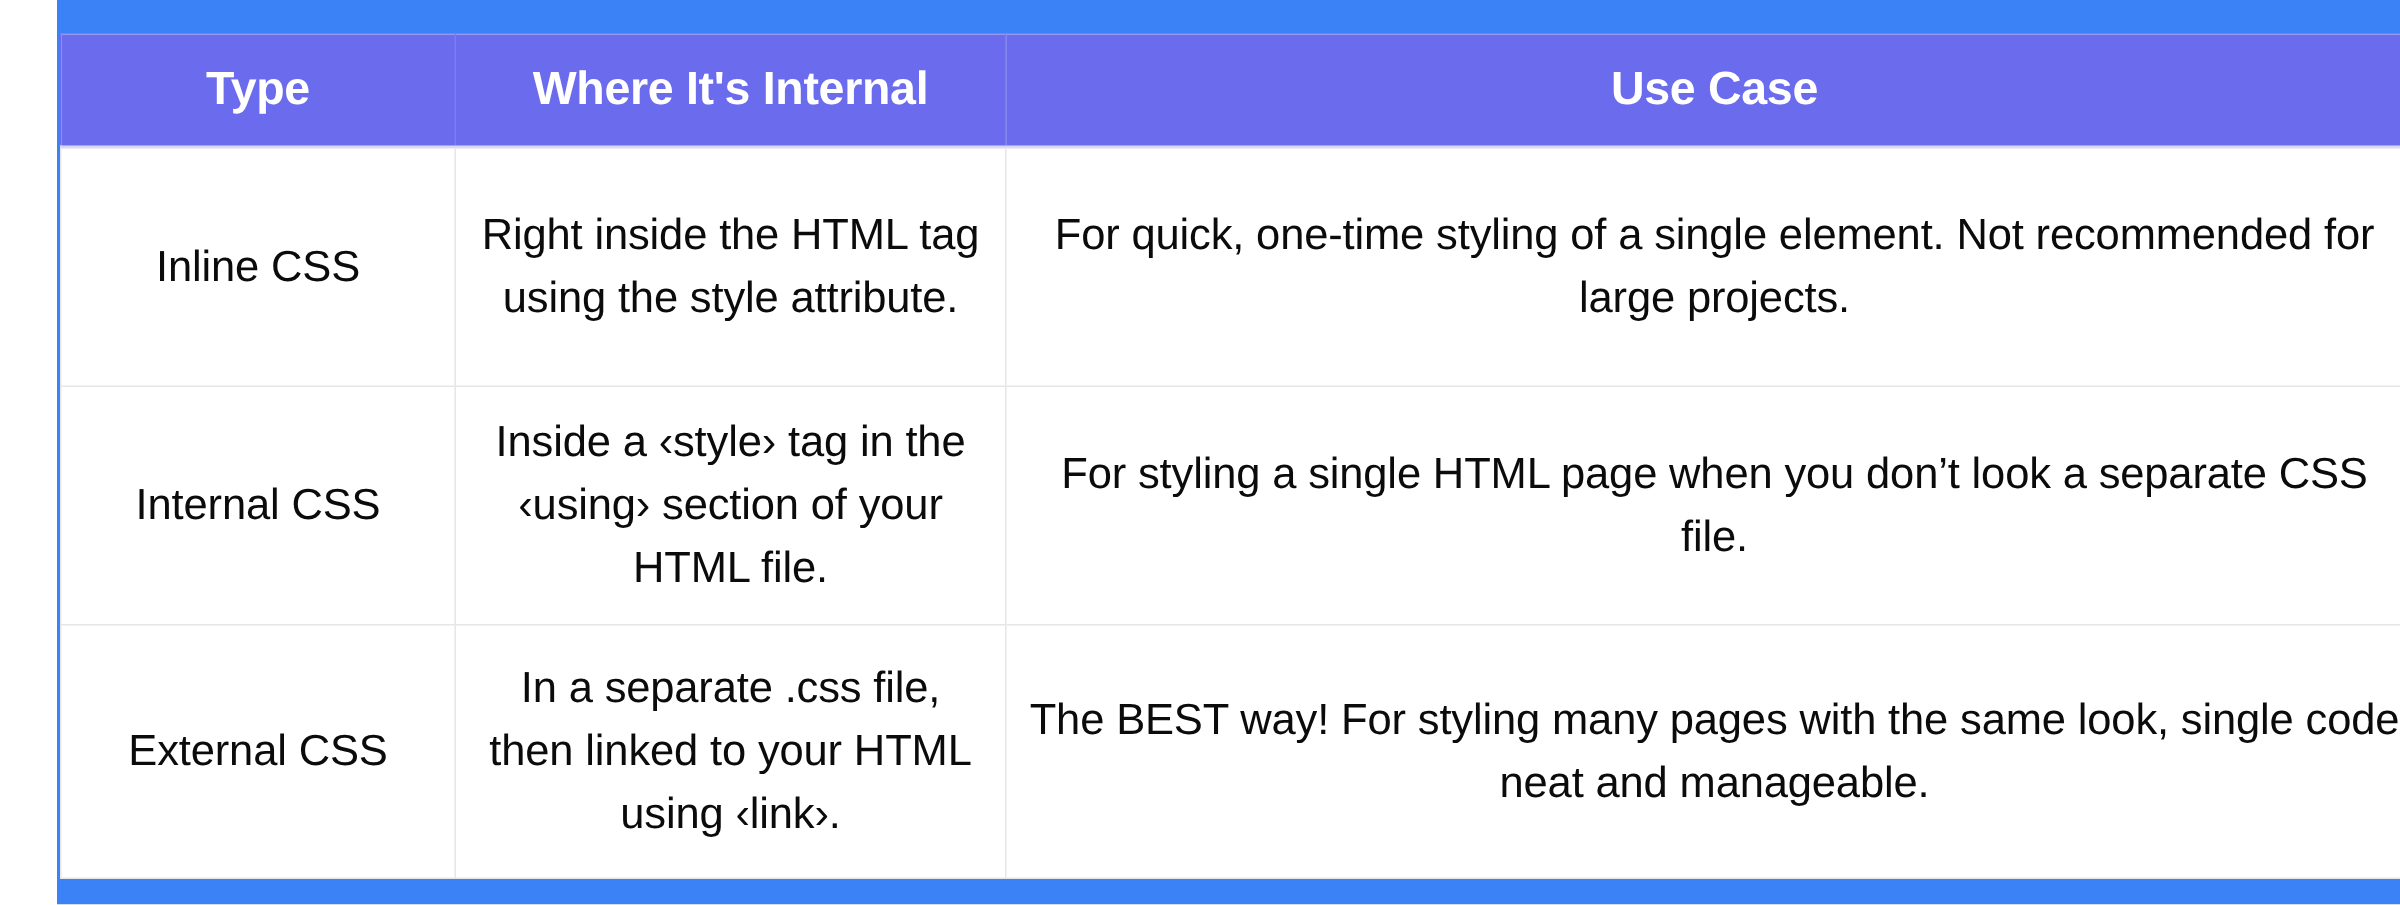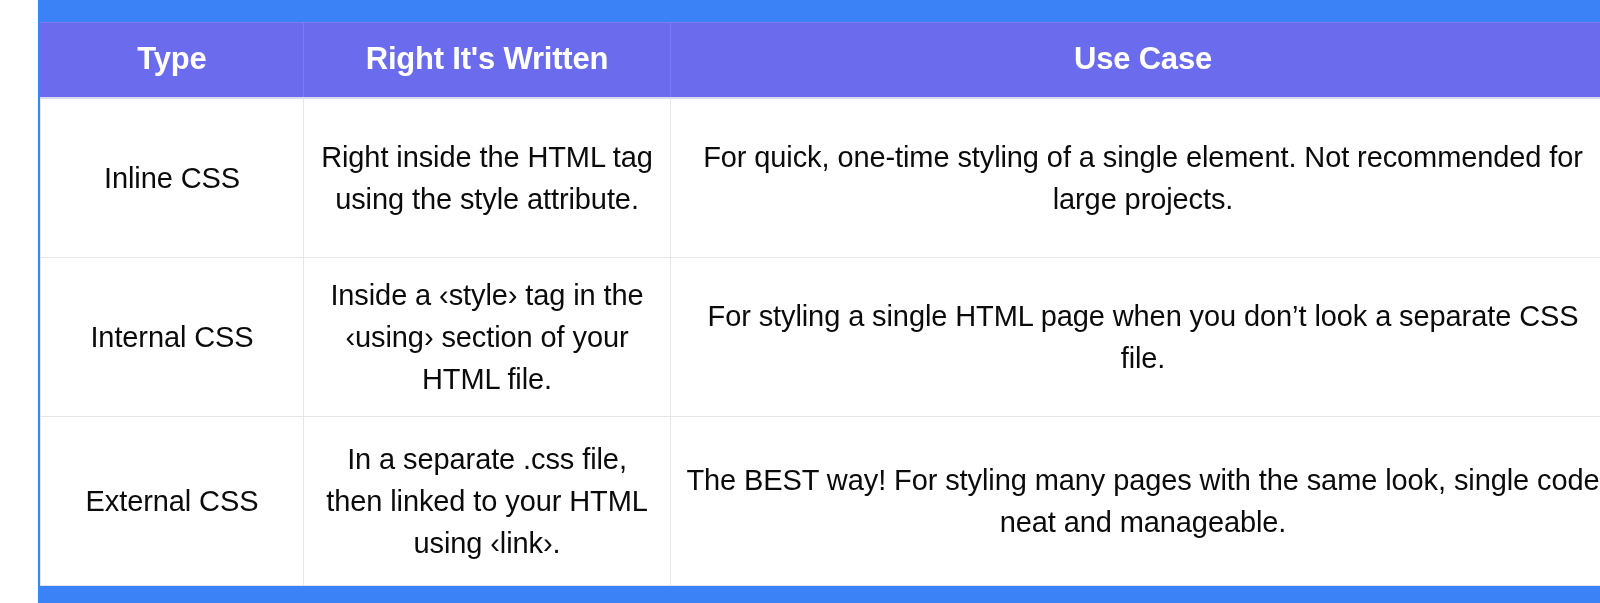--- a/index.html
+++ b/index.html
@@ -98,21 +98,21 @@
   <table class="css-table">
     <colgroup>
       <col class="col-type">
       <col class="col-where">
       <col class="col-usecase">
     </colgroup>
 
     <thead>
       <tr>
         <th>Type</th>
-        <th>Right It's Written</th>
+        <th>Where It's Internal</th>
         <th>Use Case</th>
       </tr>
     </thead>
 
     <tbody>
 
       <tr class="row-1">
         <td class="cell-type">Inline CSS</td>
         <td class="cell-where">Right inside the HTML tag using the style attribute.</td>
         <td class="cell-usecase">For quick, one-time styling of a single element. Not recommended for large projects.</td>

